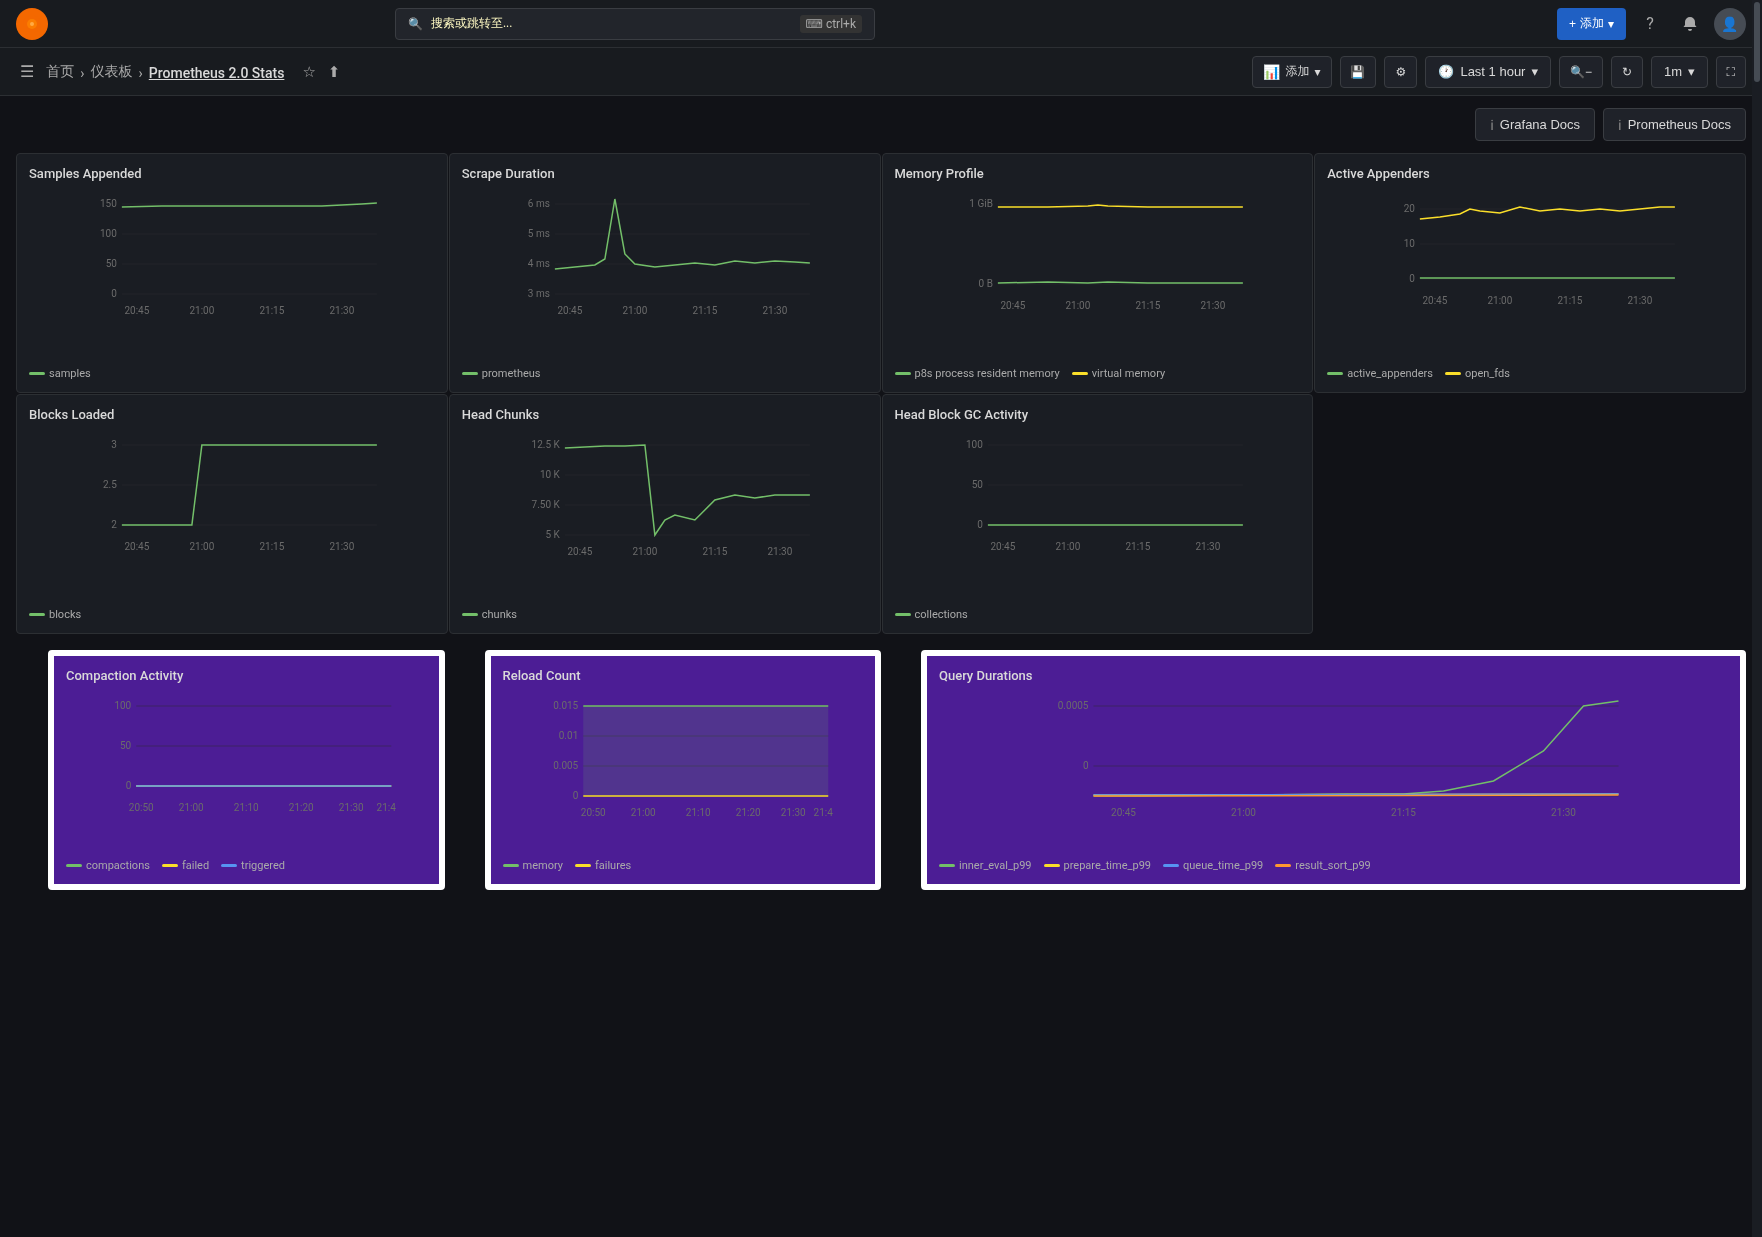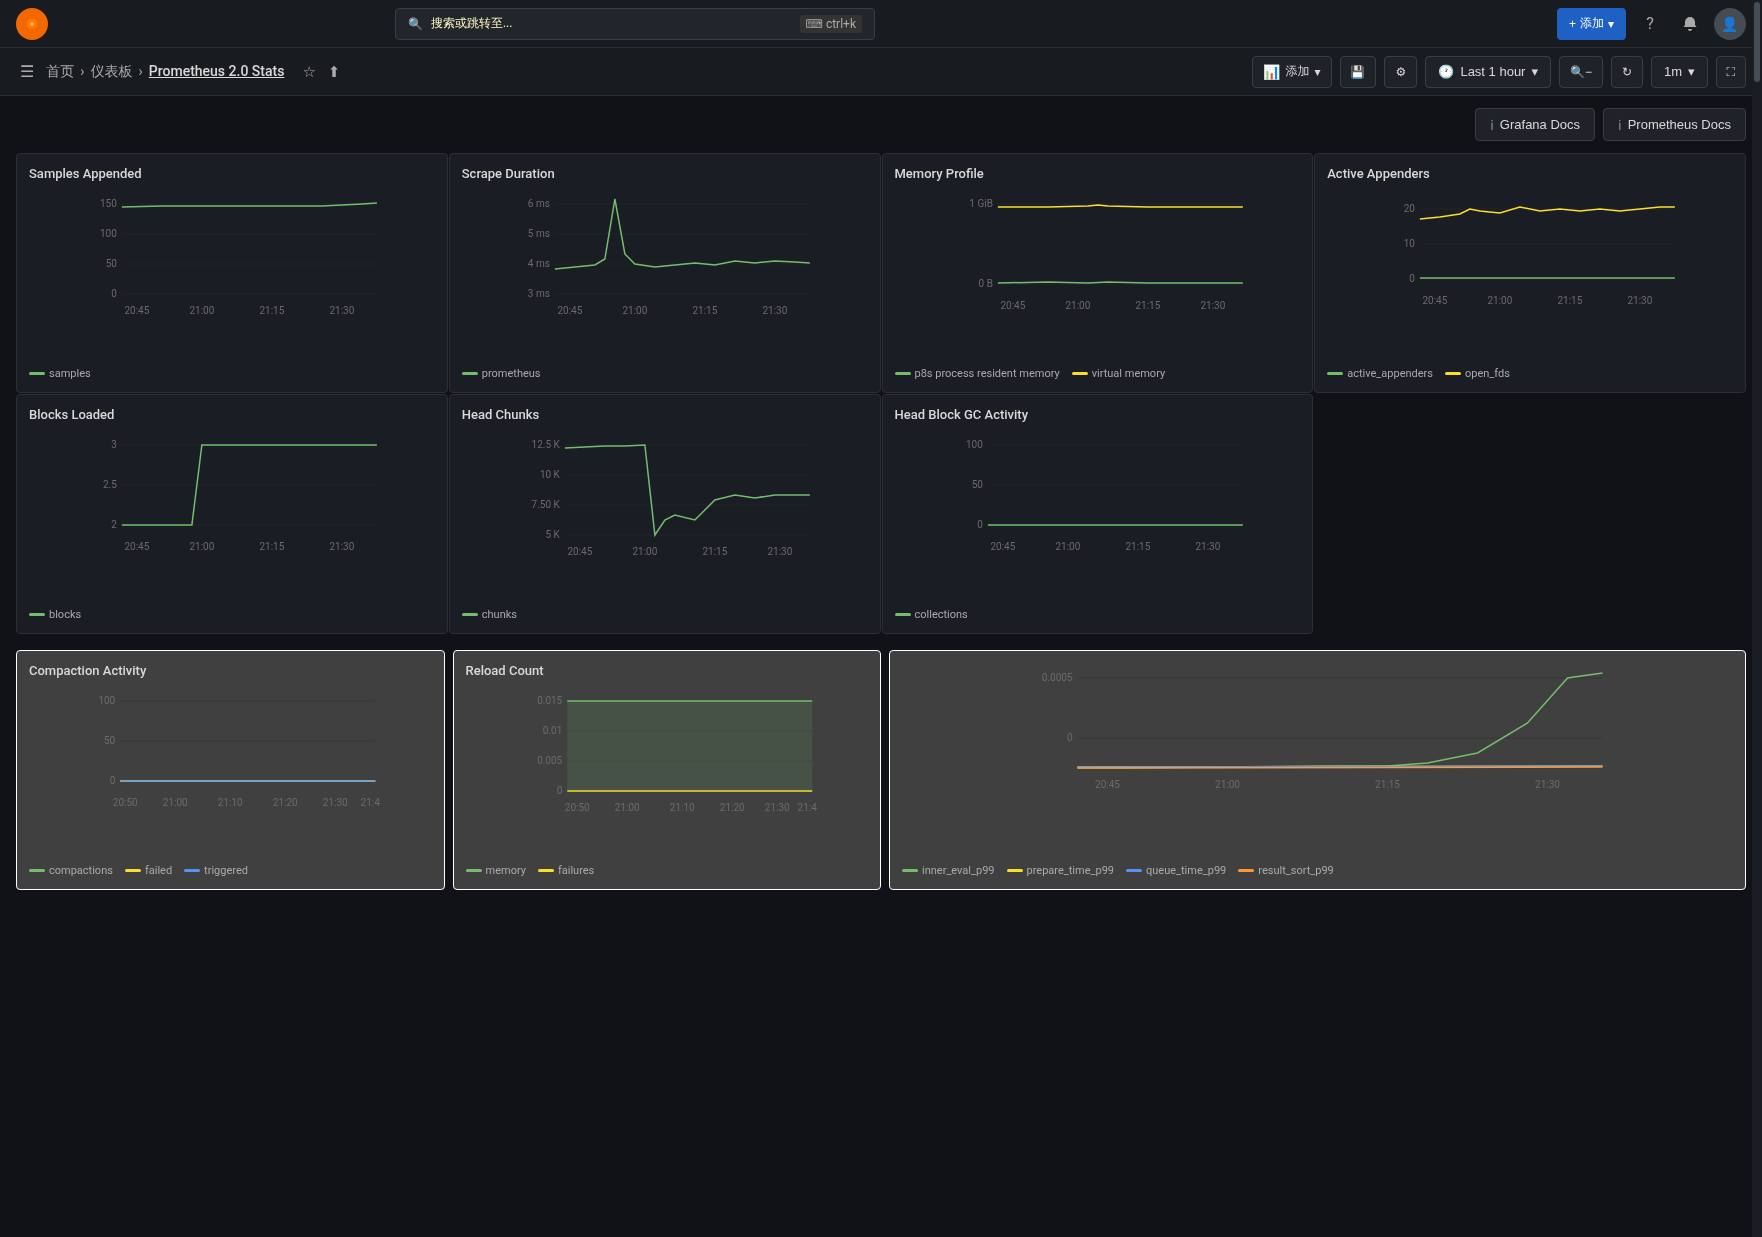--- a/index.html
+++ b/index.html
@@ -101,21 +101,21 @@
       border-bottom: 1px solid #2c2f33;
       gap: 8px;
     }
     .hamburger-btn {
       cursor: pointer;
       color: #aaa;
       font-size: 16px;
       padding: 4px;
     }
     .breadcrumb {
-      display: flex; align-items: flex-start; gap: 6px;
+      display: flex; align-items: flex-end; gap: 6px;
       font-size: 14px; color: #aaa;
     }
     .breadcrumb span.current { color: #d9d9d9; font-weight: 500; text-decoration: underline; }
     .breadcrumb-actions {
       display: flex; gap: 8px; margin-left: 8px;
     }
     .breadcrumb-icon-btn {
       cursor: pointer; color: #aaa; font-size: 15px; padding: 2px;
     }
     .toolbar-right {
@@ -263,27 +263,28 @@
     .legend-dot-orange { background: #ff9830; }
 
     
     .dashboard-bottom {
       padding: 0 16px 16px;
       display: grid;
       grid-template-columns: 1fr 1fr 2fr;
       gap: 8px;
     }
     .panel-bottom {
-      background: #404040;
-      border: 1px solid #ffffff;
+      background: #4c1d95;
+      border: 6px solid #ffffff;
       border-radius: 4px;
       padding: 12px;
       min-height: 240px;
       display: flex;
       flex-direction: column;
+      margin-left: 32px;
     }
 
     .y-axis-label {
       font-size: 10px;
       fill: #6b6b6b;
     }
 
     .scrollbar {
       position: fixed;
       right: 0;
@@ -672,20 +673,21 @@
         <span>memory</span>
       </div>
       <div class="legend-item">
         <div class="legend-dot legend-dot-yellow"></div>
         <span>failures</span>
       </div>
     </div>
   </div>
 
   <div class="panel-bottom">
+    <div class="panel-title">Query Durations</div>
     <div class="panel-chart">
       <svg class="chart-svg" viewBox="0 0 580 140">
         <line x1="50" y1="15" x2="575" y2="15" class="grid-line"></line>
         <line x1="50" y1="75" x2="575" y2="75" class="grid-line"></line>
         <line x1="50" y1="105" x2="575" y2="105" class="grid-line"></line>
         <text x="45" y="18" text-anchor="end" class="y-axis-label">0.0005</text>
         <text x="45" y="78" text-anchor="end" class="y-axis-label">0</text>
         <text x="80" y="125" text-anchor="middle" class="axis-label">20:45</text>
         <text x="200" y="125" text-anchor="middle" class="axis-label">21:00</text>
         <text x="360" y="125" text-anchor="middle" class="axis-label">21:15</text>

